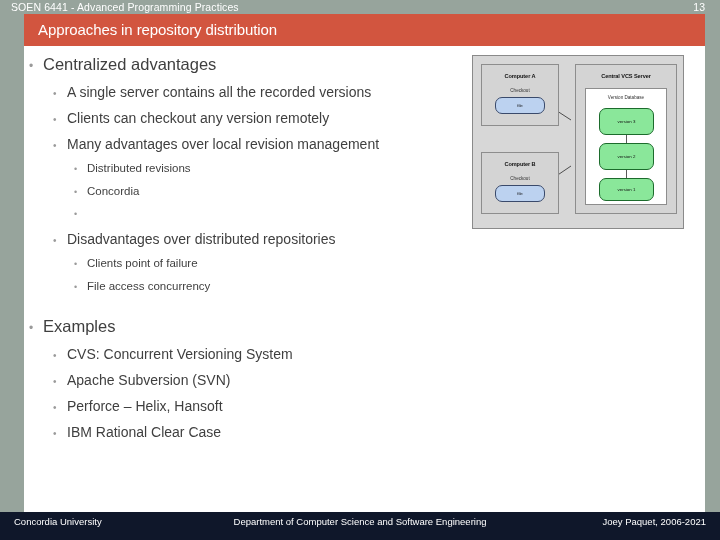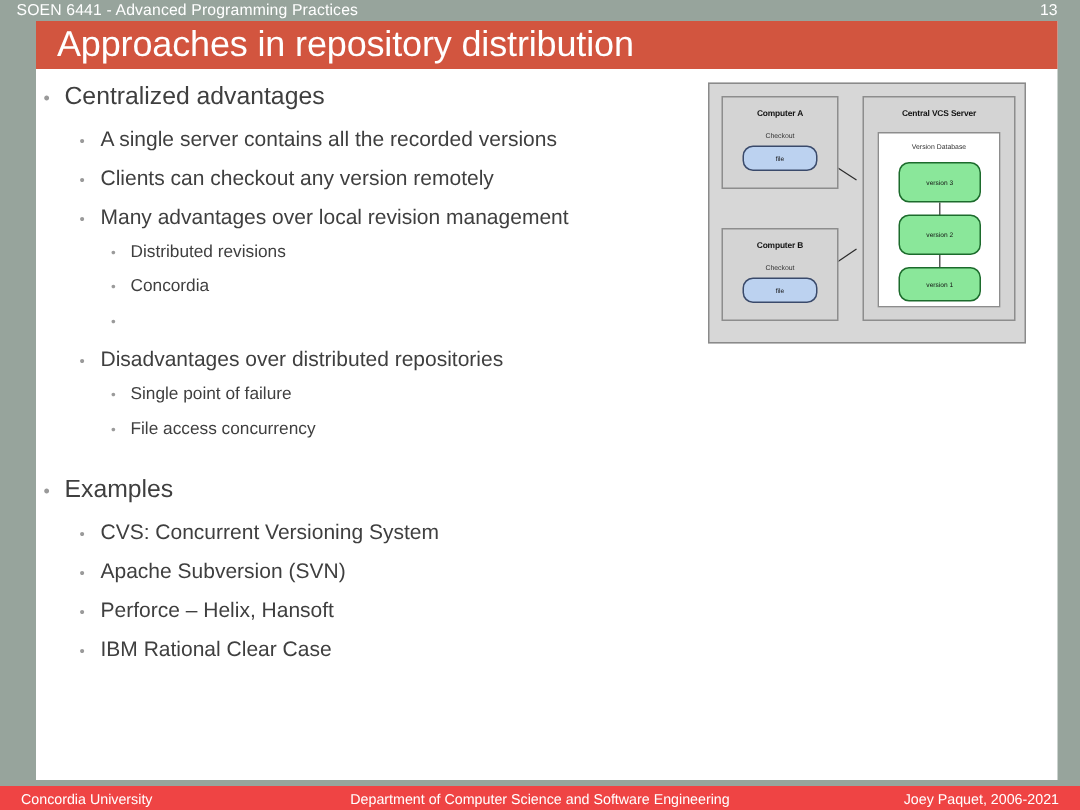--- a/index.html
+++ b/index.html
@@ -72,21 +72,21 @@
     width: 681px;
     height: 32px;
     background: #d2553f;
   }
   .title-text {
     position: absolute;
     left: 38px;
     top: 14px;
     height: 32px;
     line-height: 32px;
-    font-size: 24px;
+    font-size: 15px;
     color: #ffffff;
     white-space: nowrap;
     letter-spacing: -0.1px;
   }
 
   
   .body-area {
     position: absolute;
     left: 24px;
     top: 50px;
@@ -202,22 +202,22 @@
     background: #5a5a5a;
   }
   .dg-arrow { position: absolute; }
 
   
   .footer {
     position: absolute;
     left: 0;
     bottom: 0;
     width: 720px;
-    height: 16px;
-    background: #ef4444;
+    height: 28px;
+    background: #0f172a;
   }
   .footer span {
     position: absolute;
     top: 2px;
     font-size: 9.5px;
     line-height: 16px;
     color: #ffffff;
     white-space: nowrap;
   }
   .f-left   { left: 14px; }
@@ -274,21 +274,21 @@
       <span class="dot">•</span>
     </div>
 
     <div class="bullet lvl2">
       <span class="dot">•</span>
       <span class="txt">Disadvantages over distributed repositories</span>
     </div>
 
     <div class="bullet lvl3">
       <span class="dot">•</span>
-      <span class="txt">Single point of failure</span>
+      <span class="txt">Clients point of failure</span>
     </div>
 
     <div class="bullet lvl3">
       <span class="dot">•</span>
       <span class="txt">File access concurrency</span>
     </div>
 
     <div class="gap-examples"></div>
 
     <div class="bullet lvl1">

